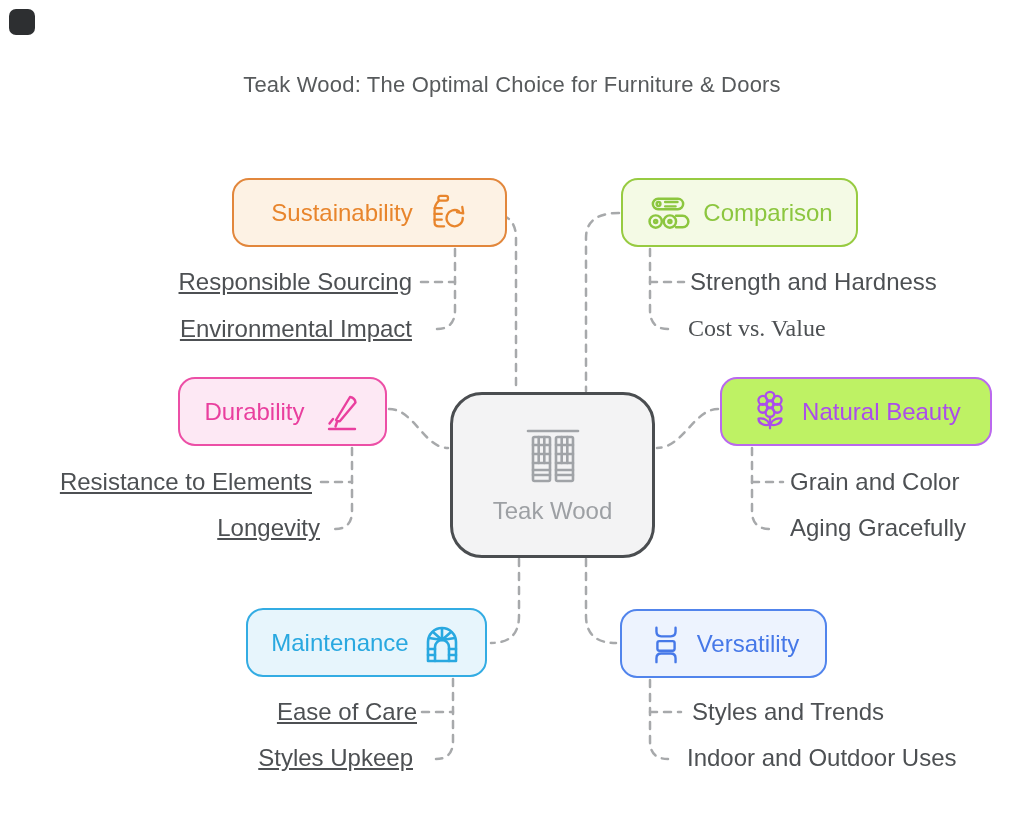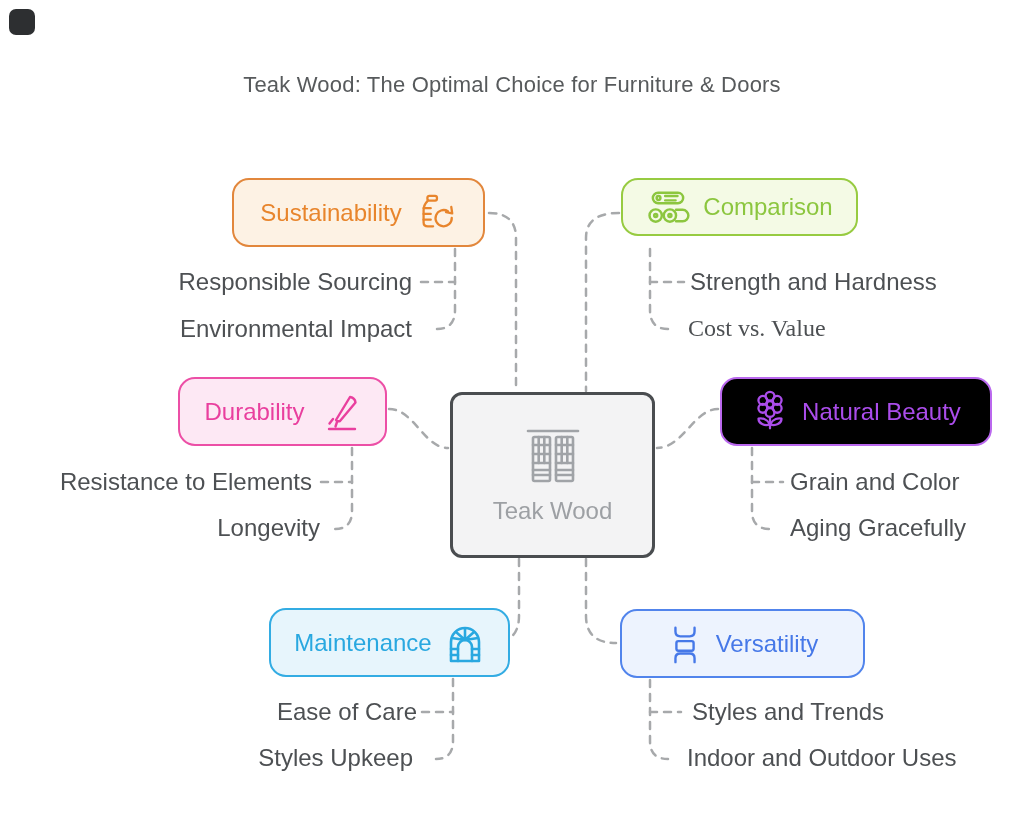--- a/index.html
+++ b/index.html
@@ -10,30 +10,30 @@
   .corner-mark{position:absolute;left:9px;top:9px;width:26px;height:26px;
          border-radius:7px;background:#2d2f31;}
   svg.wires{position:absolute;left:0;top:0;pointer-events:none;}
   .node{position:absolute;display:flex;align-items:center;justify-content:center;
         gap:13px;border-radius:17px;box-sizing:border-box;font-size:24px;}
   .node .lbl{white-space:nowrap;}
   .node svg{flex:0 0 auto;display:block;}
   .sus{border:2.5px solid #e2873c;background:#fdf2e4;color:#e8852c;}
   .comp{border:2.5px solid #97cb41;background:#f4fae5;color:#8cc63f;}
   .dur{border:2.5px solid #ec4fa6;background:#fde8f4;color:#e93f9e;}
-  .nat{border:2.5px solid #ba68ee;background:#000000;color:#ab4deb;}
-  .main{border:2.5px solid #33ace3;background:#e7f5fc;color:#29a8e0;margin-left:23px;}
+  .nat{border:2.5px solid #ba68ee;background:#bef264;color:#ab4deb;}
+  .main{border:2.5px solid #33ace3;background:#e7f5fc;color:#29a8e0;}
   .ver{border:2.5px solid #5184ec;background:#edf3fe;color:#4678e8;}
   .center-node{position:absolute;left:450px;top:392px;width:205px;height:166px;
-        border:3px solid #4a4d50;background:#f3f3f4;border-radius:12px;box-sizing:border-box;
+        border:3px solid #4a4d50;background:#f3f3f4;border-radius:32px;box-sizing:border-box;
         display:flex;flex-direction:column;align-items:center;justify-content:center;gap:8px;
         color:#9da0a4;font-size:24px;}
   .sub{position:absolute;height:28px;line-height:28px;font-size:24px;color:#4d5053;
        white-space:nowrap;}
-  .sub.r{text-align:right;}
+  .sub.r{text-align:right;text-decoration:underline;}
 </style>
 </head>
 <body>
 
 <div class="corner-mark"></div>
 
 <div class="title">Teak Wood: The Optimal Choice for Furniture &amp; Doors</div>
 
 <svg class="wires" width="1024" height="840" viewBox="0 0 1024 840">
   <g fill="none" stroke="#a7a9ab" stroke-width="2.5" stroke-linecap="round" stroke-dasharray="7 7">
@@ -54,34 +54,34 @@
     <path d="M752 448 V511 Q752 529 770 529"></path>
     <path d="M752 482 H783"></path>
 
     <path d="M453 679 V741 Q453 759 436 759"></path>
     <path d="M422 712 H453"></path>
     <path d="M650 680 V741 Q650 759 668 759"></path>
     <path d="M650 712 H681"></path>
   </g>
 </svg>
 
-<div class="node sus" style="left:232px;top:178px;width:253px;height:69px;">
+<div class="node sus" style="left:232px;top:178px;width:275px;height:69px;">
   <span class="lbl">Sustainability</span>
   <svg width="42" height="42" viewBox="0 0 44 42" fill="none" stroke="currentColor" stroke-width="2.4" stroke-linecap="round" stroke-linejoin="round">
     <rect x="13" y="3" width="10" height="5" rx="2"></rect>
     <path d="M13.5 8 C10.5 11 9 14 9 18 V31 C9 33.5 11 35 13.5 35 H19"></path>
     <path d="M9 16 H16.5 M9 22 H16.5 M9 28 H16.5"></path>
     <path d="M38.5 26 a8.5 8.5 0 1 1 -4 -6.8"></path>
     <path d="M38 14.5 L39 21.5 L32.5 20"></path>
   </svg>
 </div>
 <div class="sub r" style="right:612px;top:268px;">Responsible Sourcing</div>
 <div class="sub r" style="right:612px;top:315px;">Environmental Impact</div>
 
-<div class="node comp" style="left:621px;top:178px;width:237px;height:58px;">
+<div class="node comp" style="left:621px;top:178px;width:237px;height:69px;">
   <svg width="44" height="36" viewBox="0 0 46 38" fill="none" stroke="currentColor" stroke-width="2.6" stroke-linecap="round" stroke-linejoin="round">
     <rect x="7" y="4" width="32" height="11" rx="5.5"></rect>
     <circle cx="13" cy="9.5" r="2"></circle>
     <path d="M20 7.5 h13 M20 12 h11"></path>
     <circle cx="10" cy="28" r="6.5"></circle>
     <circle cx="10" cy="28" r="1.6"></circle>
     <circle cx="25" cy="28" r="6.5"></circle>
     <circle cx="25" cy="28" r="1.6"></circle>
     <path d="M31.5 22 h7 a6 6 0 0 1 0 12 h-7"></path>
   </svg>
@@ -124,21 +124,21 @@
   <svg width="40" height="42" viewBox="0 0 40 42" fill="none" stroke="currentColor" stroke-width="2.6" stroke-linecap="round" stroke-linejoin="round">
     <path d="M6 39 V20 a14 14 0 0 1 28 0 V39 Z"></path>
     <path d="M13 39 V25 a7 7 0 0 1 14 0 V39"></path>
     <path d="M20 18 V7 M20 18 L11 10 M20 18 L29 10 M20 18 L7 16 M20 18 L33 16"></path>
     <path d="M6 27 h7 M6 33 h7 M27 27 h7 M27 33 h7"></path>
   </svg>
 </div>
 <div class="sub r" style="right:607px;top:698px;">Ease of Care</div>
 <div class="sub r" style="right:611px;top:744px;">Styles Upkeep</div>
 
-<div class="node ver" style="left:620px;top:609px;width:245px;height:69px;">
+<div class="node ver" style="left:620px;top:609px;width:207px;height:69px;">
   <svg width="36" height="42" viewBox="0 0 36 44" fill="none" stroke="currentColor" stroke-width="2.5" stroke-linecap="round" stroke-linejoin="round">
     <path d="M8 5 v4 q0 5 5 5 h10 q5 0 5 -5 v-4"></path>
     <rect x="9" y="19" width="18" height="10" rx="2"></rect>
     <path d="M8 41 v-4 q0 -5 5 -5 h10 q5 0 5 5 v4"></path>
   </svg>
   <span class="lbl">Versatility</span>
 </div>
 <div class="sub" style="left:692px;top:698px;">Styles and Trends</div>
 <div class="sub" style="left:687px;top:744px;">Indoor and Outdoor Uses</div>
 

